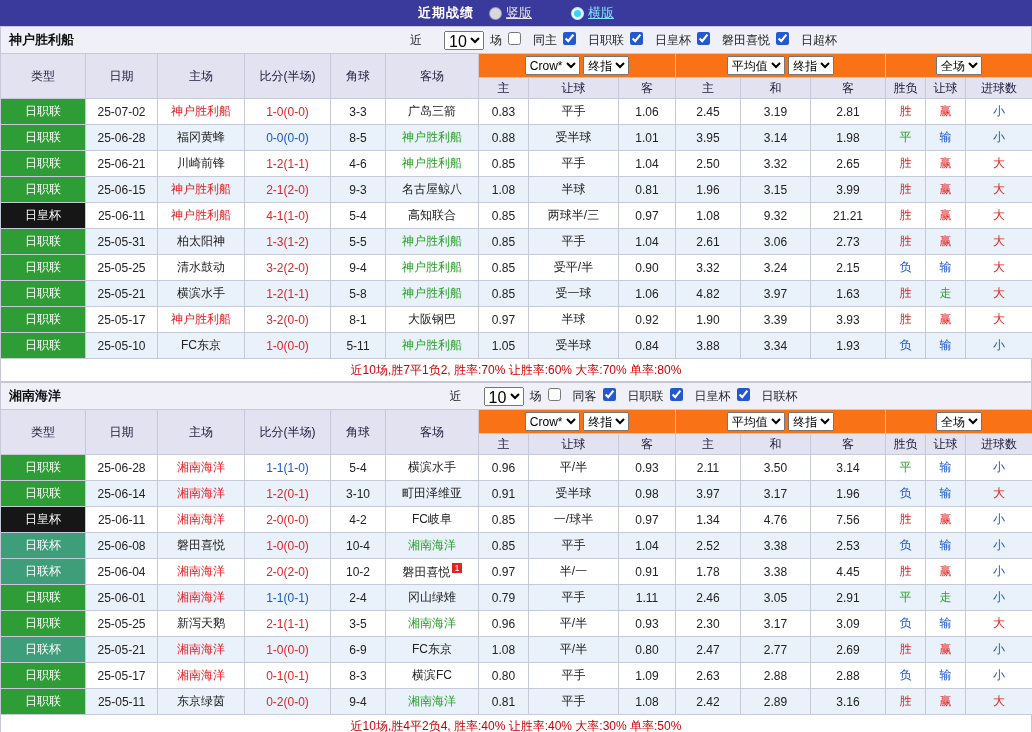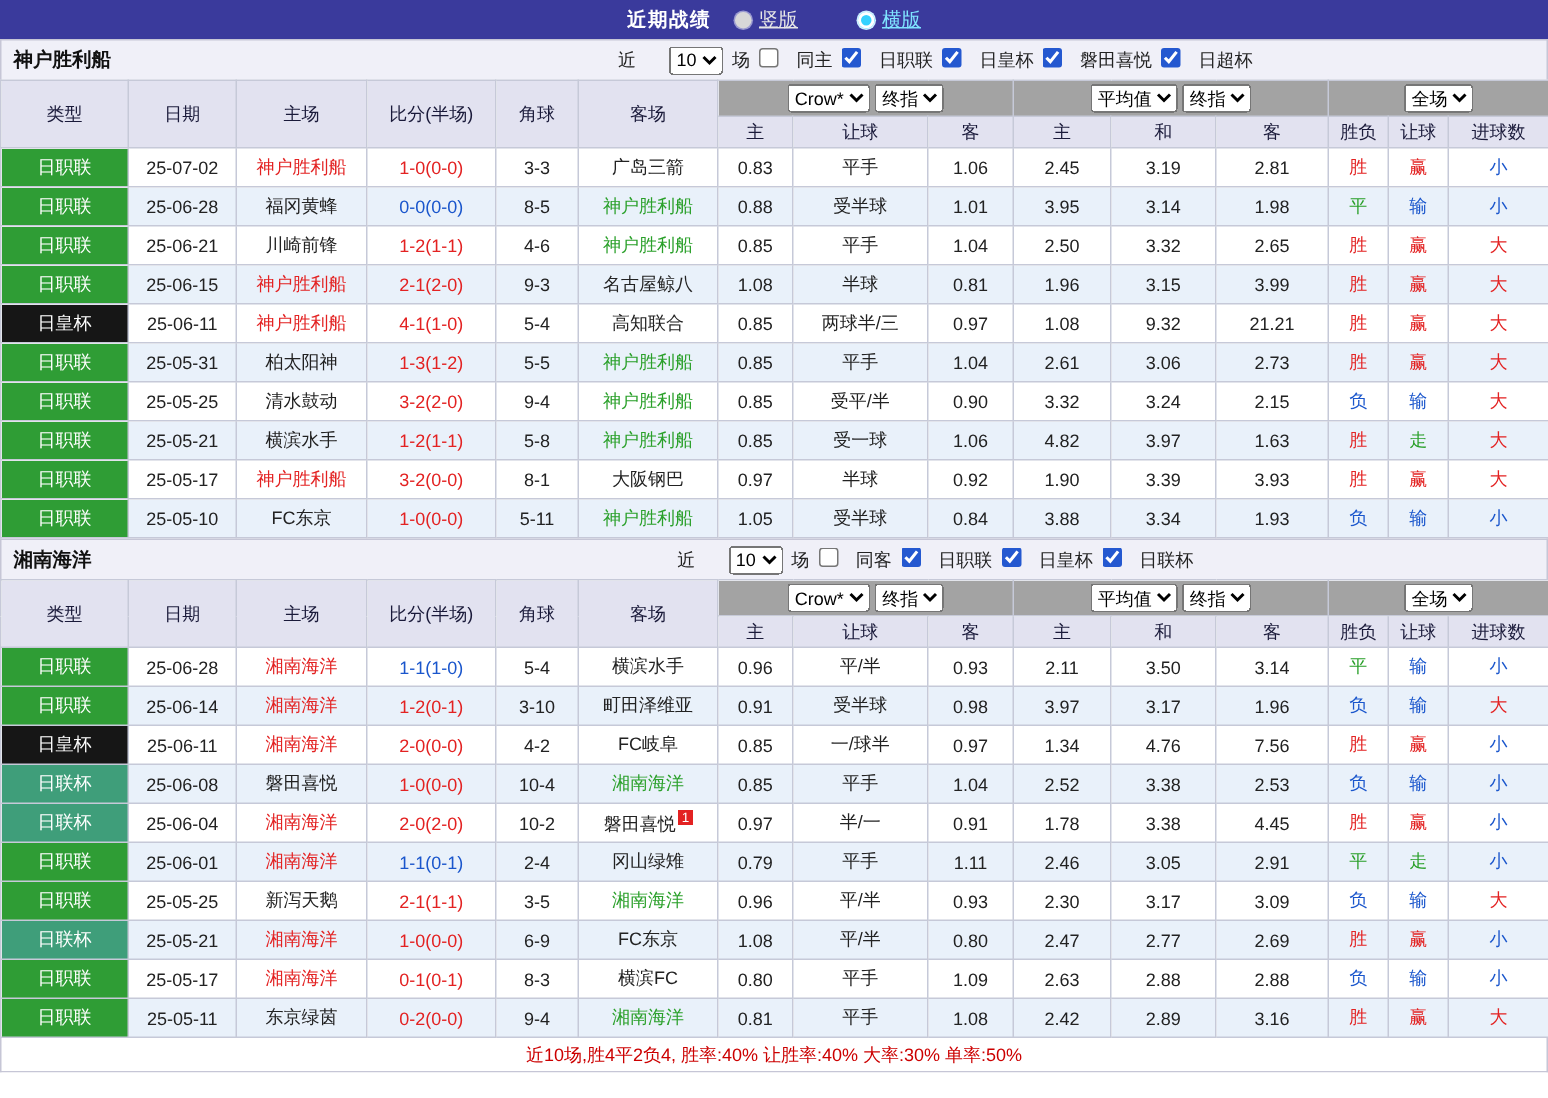--- a/index.html
+++ b/index.html
@@ -30,35 +30,35 @@
   
   .filter-row {
     height:27px;
     background:#f0f0f8;
     border:1px solid #c6c6d6; border-bottom:none;
     display:flex; align-items:center;
     padding:0 8px;
   }
   .team-name { font-weight:bold; font-size:13px; color:#111; width:215px; }
   .filters { flex:1; display:flex; align-items:center; justify-content:center; gap:6px; }
-  .filters select { font-size:12px; height:19px;margin-left:16px; }
+  .filters select { font-size:16px; height:19px;margin-left:16px; }
   label.cb { display:inline-flex; align-items:flex-start; gap:12px; cursor:pointer; }
   input[type="checkbox"] { width:13px; height:13px; accent-color:#2458d0; margin:0; }
   
   table.stats { border-collapse:collapse; table-layout:fixed; width:1032px; }
   table.stats th, table.stats td {
     border:1px solid #c6c9d8;
     text-align:center; vertical-align:middle;
     padding:0 1px; overflow:hidden; white-space:nowrap;
     height:26px; font-weight:normal;
   }
   thead th { background:#e2e2f0; color:#1a1a3a; }
   tr.hdr-top th { height:24px; }
   tr.hdr-labels th { height:21px; }
-  th.sel-cell { background:#a3a3a3; }
+  th.sel-cell { background:#f97316; }
   th.sel-cell select { font-size:12px; height:19px; max-width:96%; }
   tbody tr.alt { background:#e9f1fa; }
   td.league { color:#fff; }
   .c-red { color:var(--red,#e32222); }
   .c-blue { color:var(--blue,#1a56cc); }
   .c-green { color:var(--green,#2aa02a); }
   sup.note {
     background:#e32222; color:#fff;
     font-size:9px; line-height:10px; padding:0 2px; margin-left:2px;
     display:inline-block;
@@ -332,20 +332,21 @@
           <td>0.84</td>
           <td>3.88</td>
           <td>3.34</td>
           <td>1.93</td>
           <td class="c-blue">负</td>
           <td class="c-blue">输</td>
           <td class="c-blue">小</td>
         </tr>
       </tbody>
   </table>
+  <div class="summary">近10场,胜7平1负2, 胜率:70% 让胜率:60% 大率:70% 单率:80%</div>
 </section>
 
 <section>
   <div class="filter-row">
     <span class="team-name">湘南海洋</span>
     <div class="filters">
       <span>近</span>
       <select><option>10</option></select>
       <span>场</span>
       <label class="cb">

